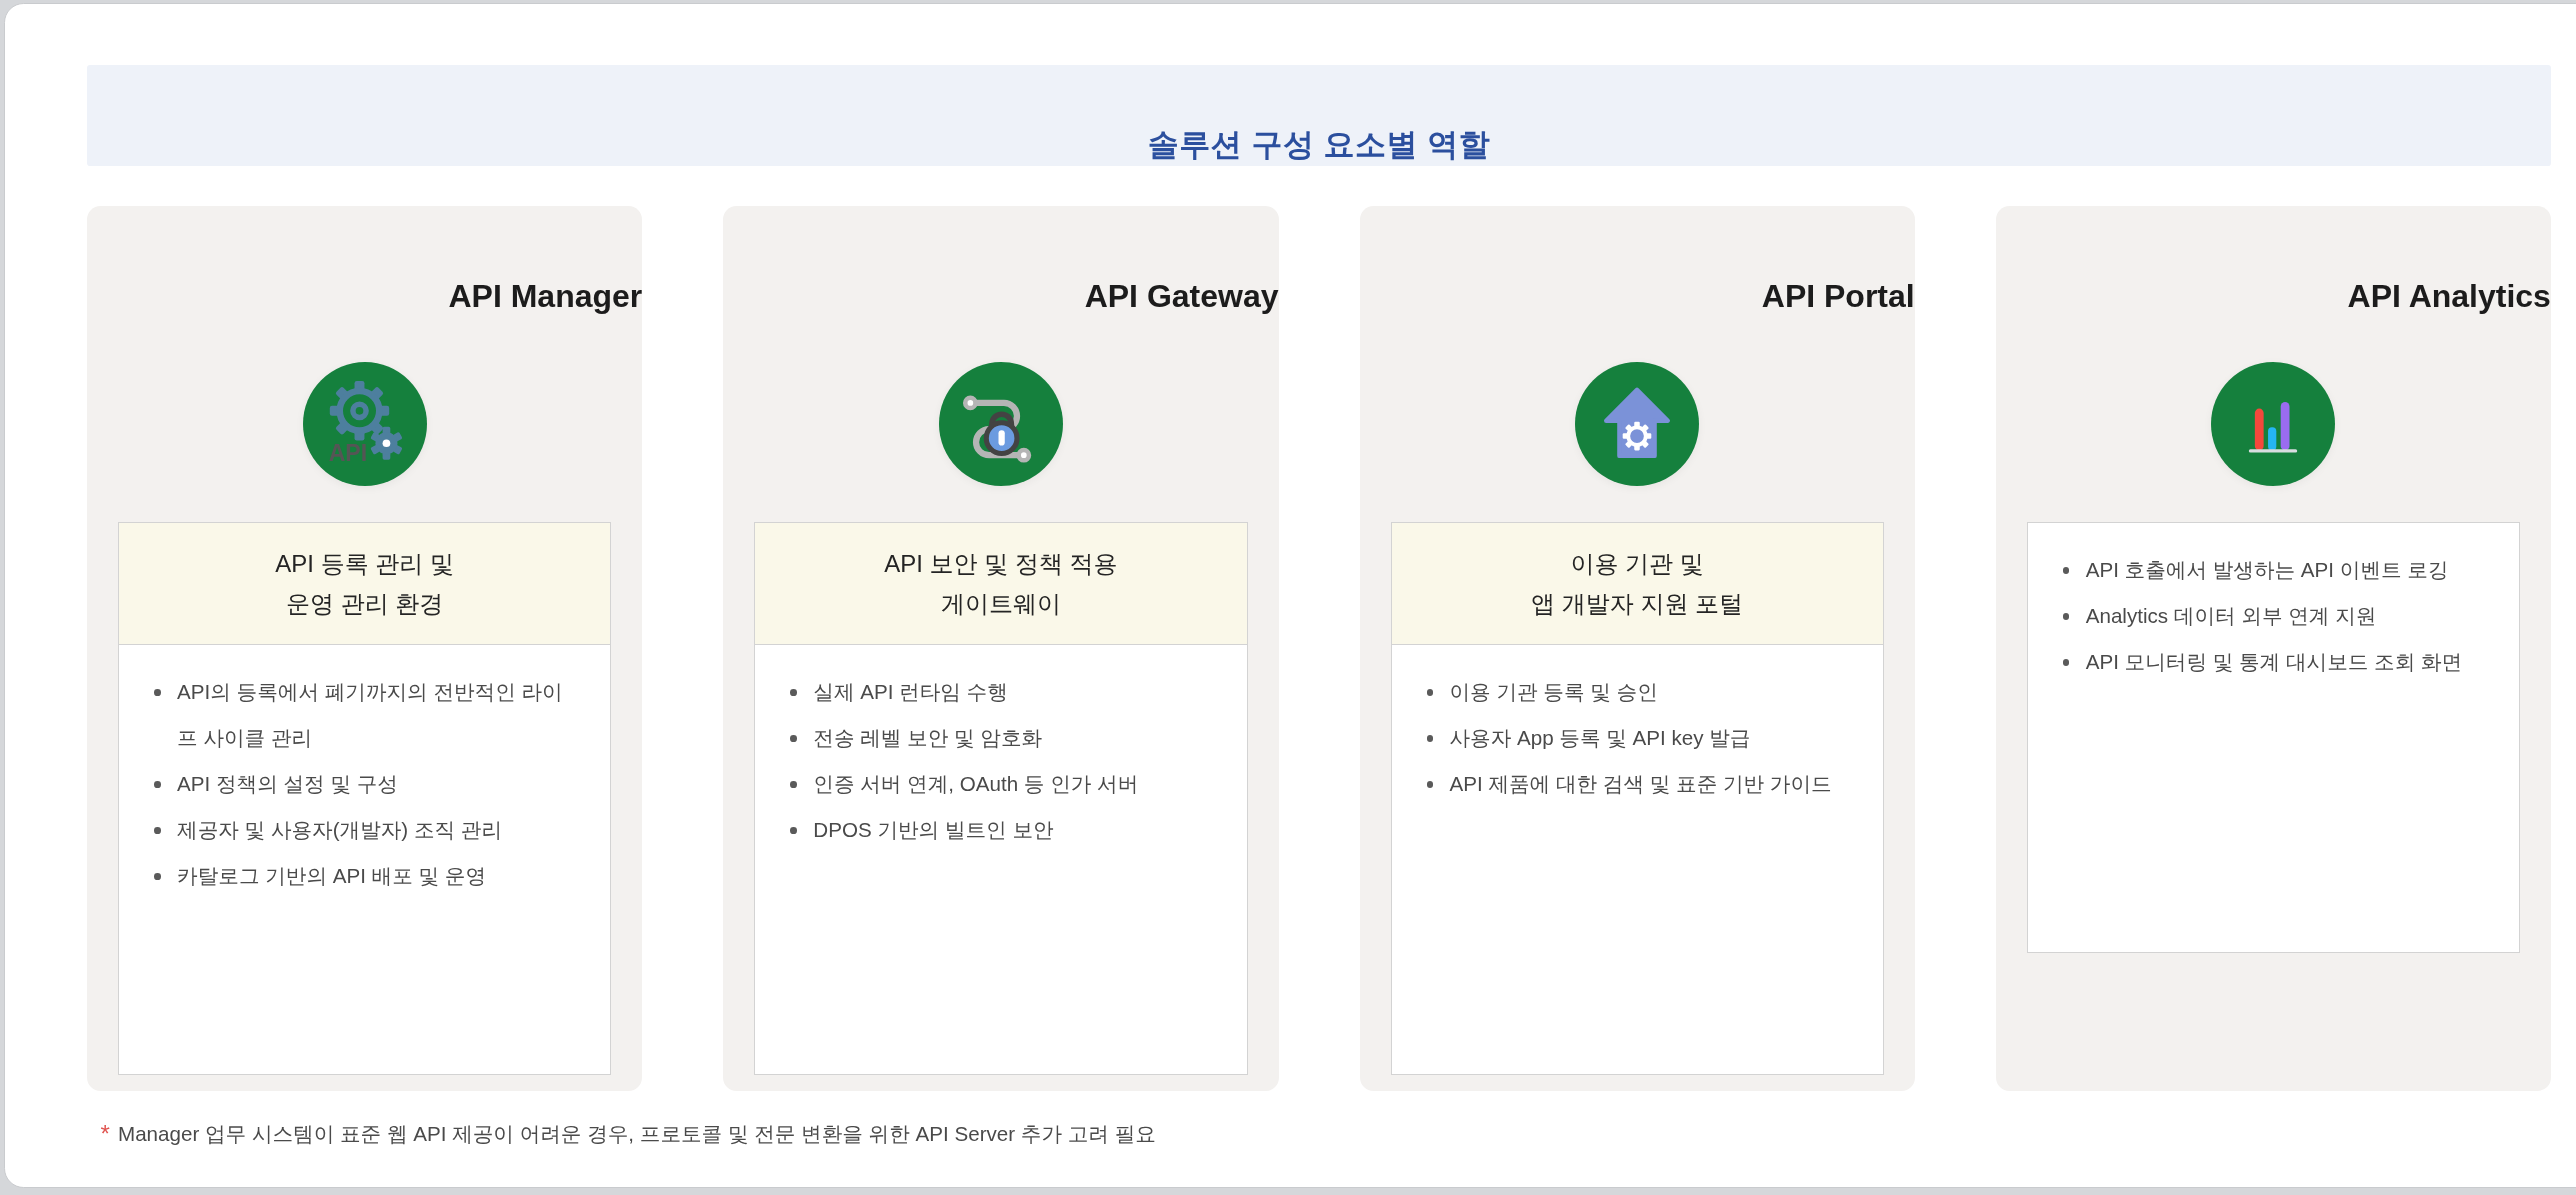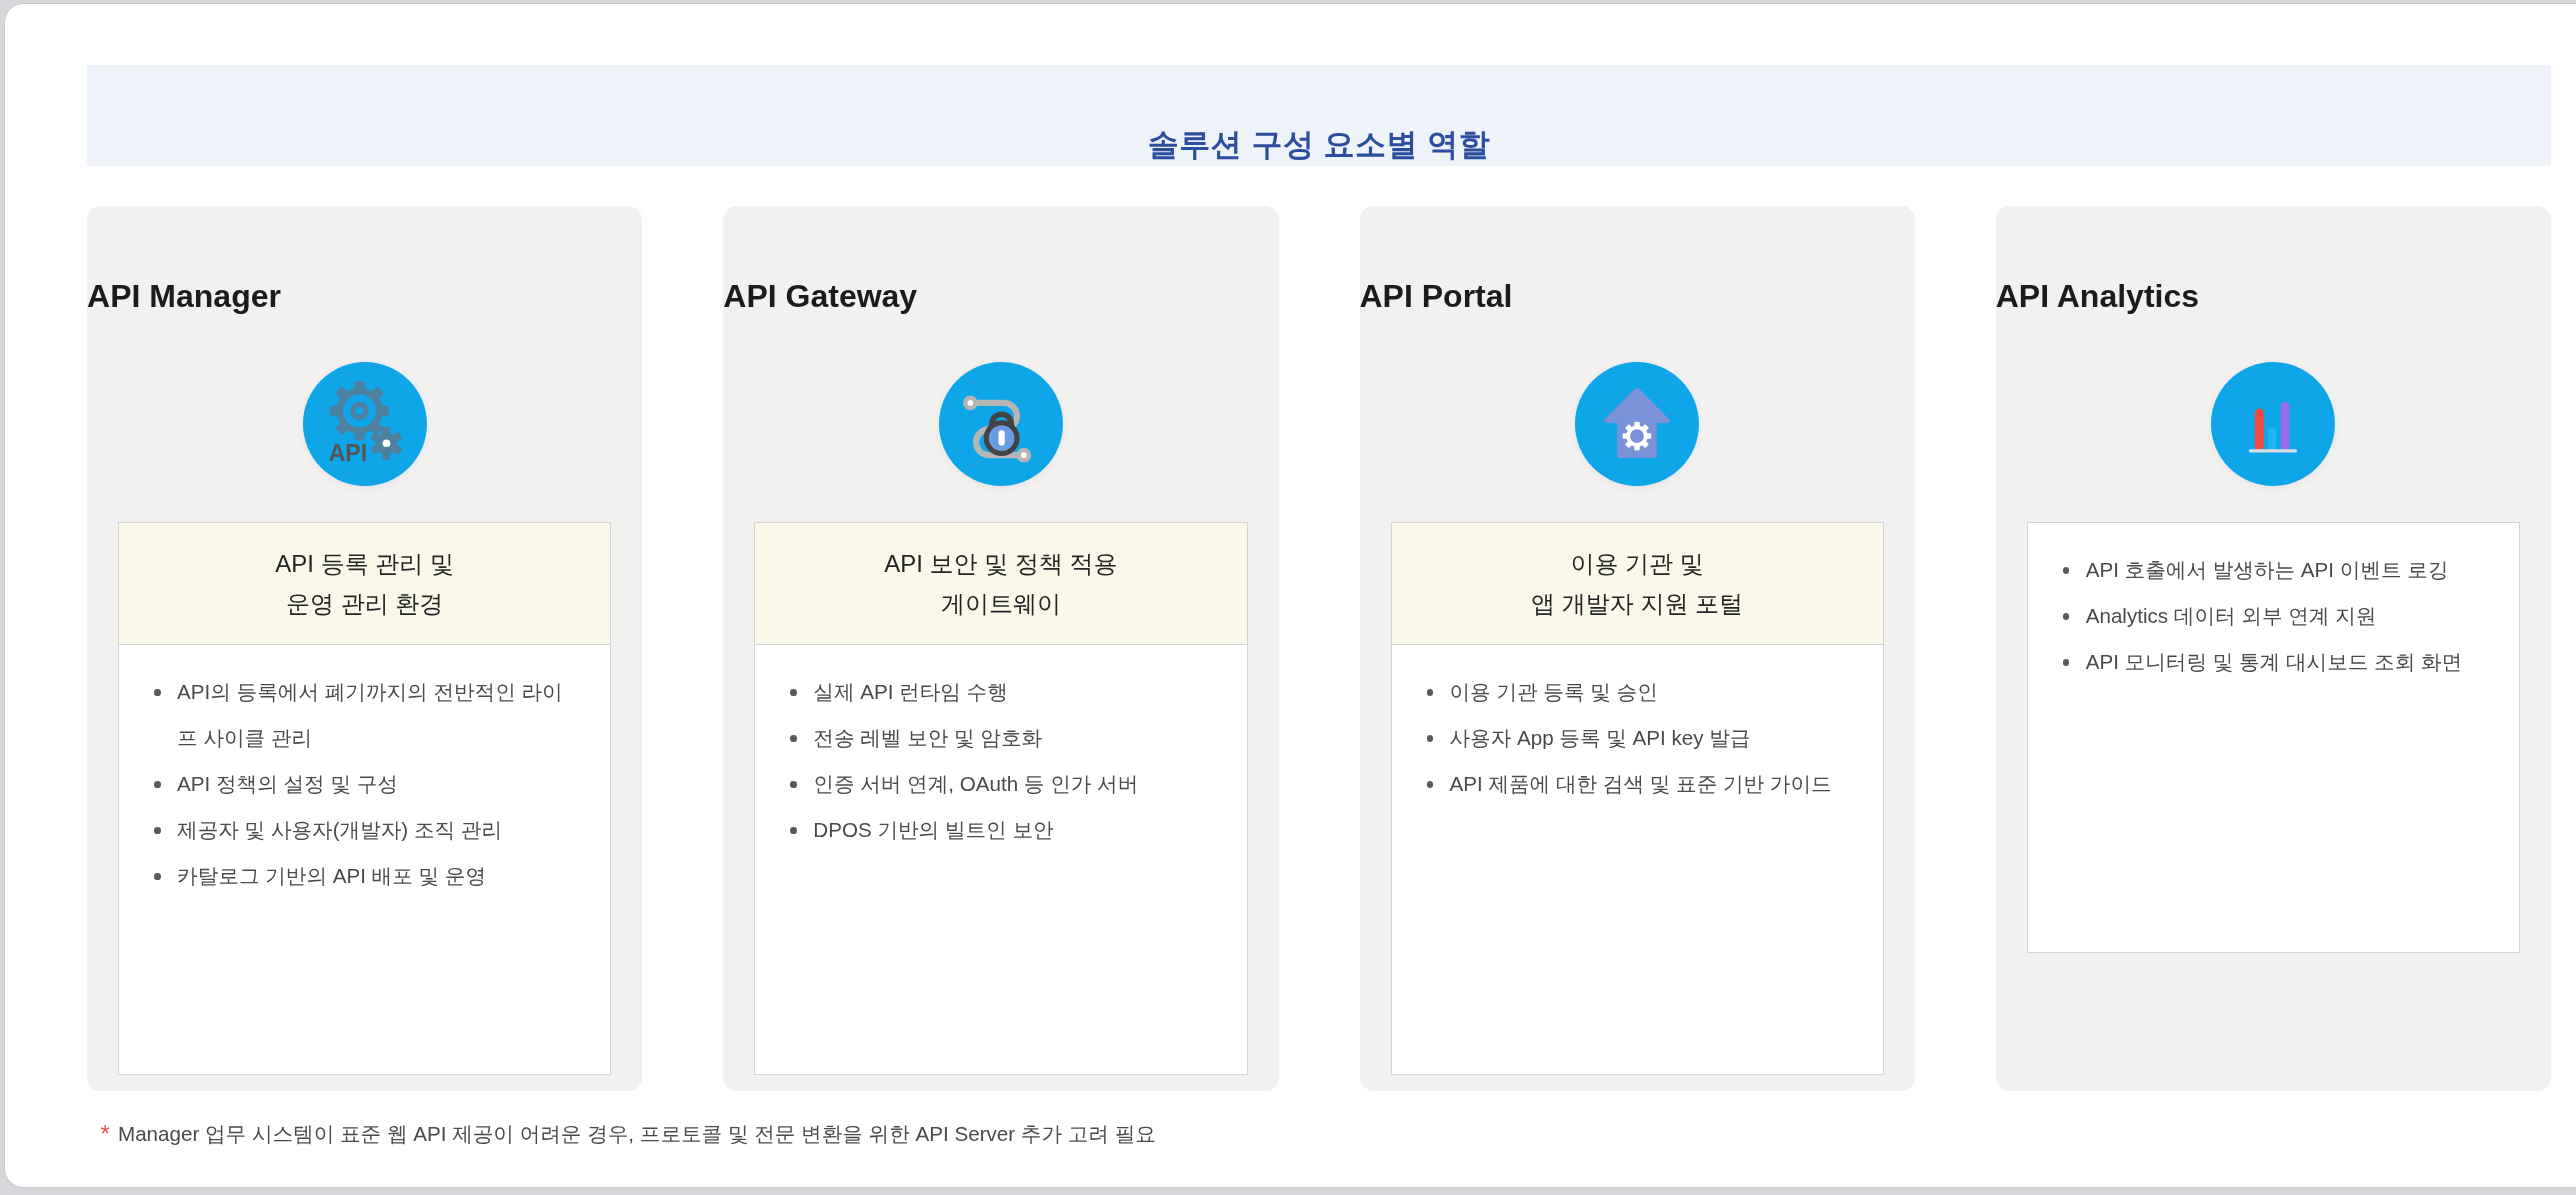--- a/index.html
+++ b/index.html
@@ -37,28 +37,28 @@
   }
   .card {
     flex: 1 1 0;
     height: 885px;
     background: var(--card-bg, #f3f1ef);
     border-radius: 13.4px;
     box-sizing: border-box;
   }
   .card-title {
     margin-top: 72px;
-    text-align: left;
+    text-align: right;
     font-size: 32px; font-weight: 700;
     color: var(--text-dark, #1c1c1c);
   }
   .icon-circle {
     width: 124px; height: 124px;
     margin: 47px auto 0 auto;
-    background: #0ea5e9;
+    background: #15803d;
     border-radius: 50%;
     display: flex; align-items: center; justify-content: center;
     box-shadow: 0 2.1px 8.2px rgba(0,0,0,0.05);
   }
   .info-box {
     margin: 36px 31px 0 31px;
     border: 1px solid var(--box-border, #d3d3d3);
     background: #ffffff;
   }
   .info-head {

